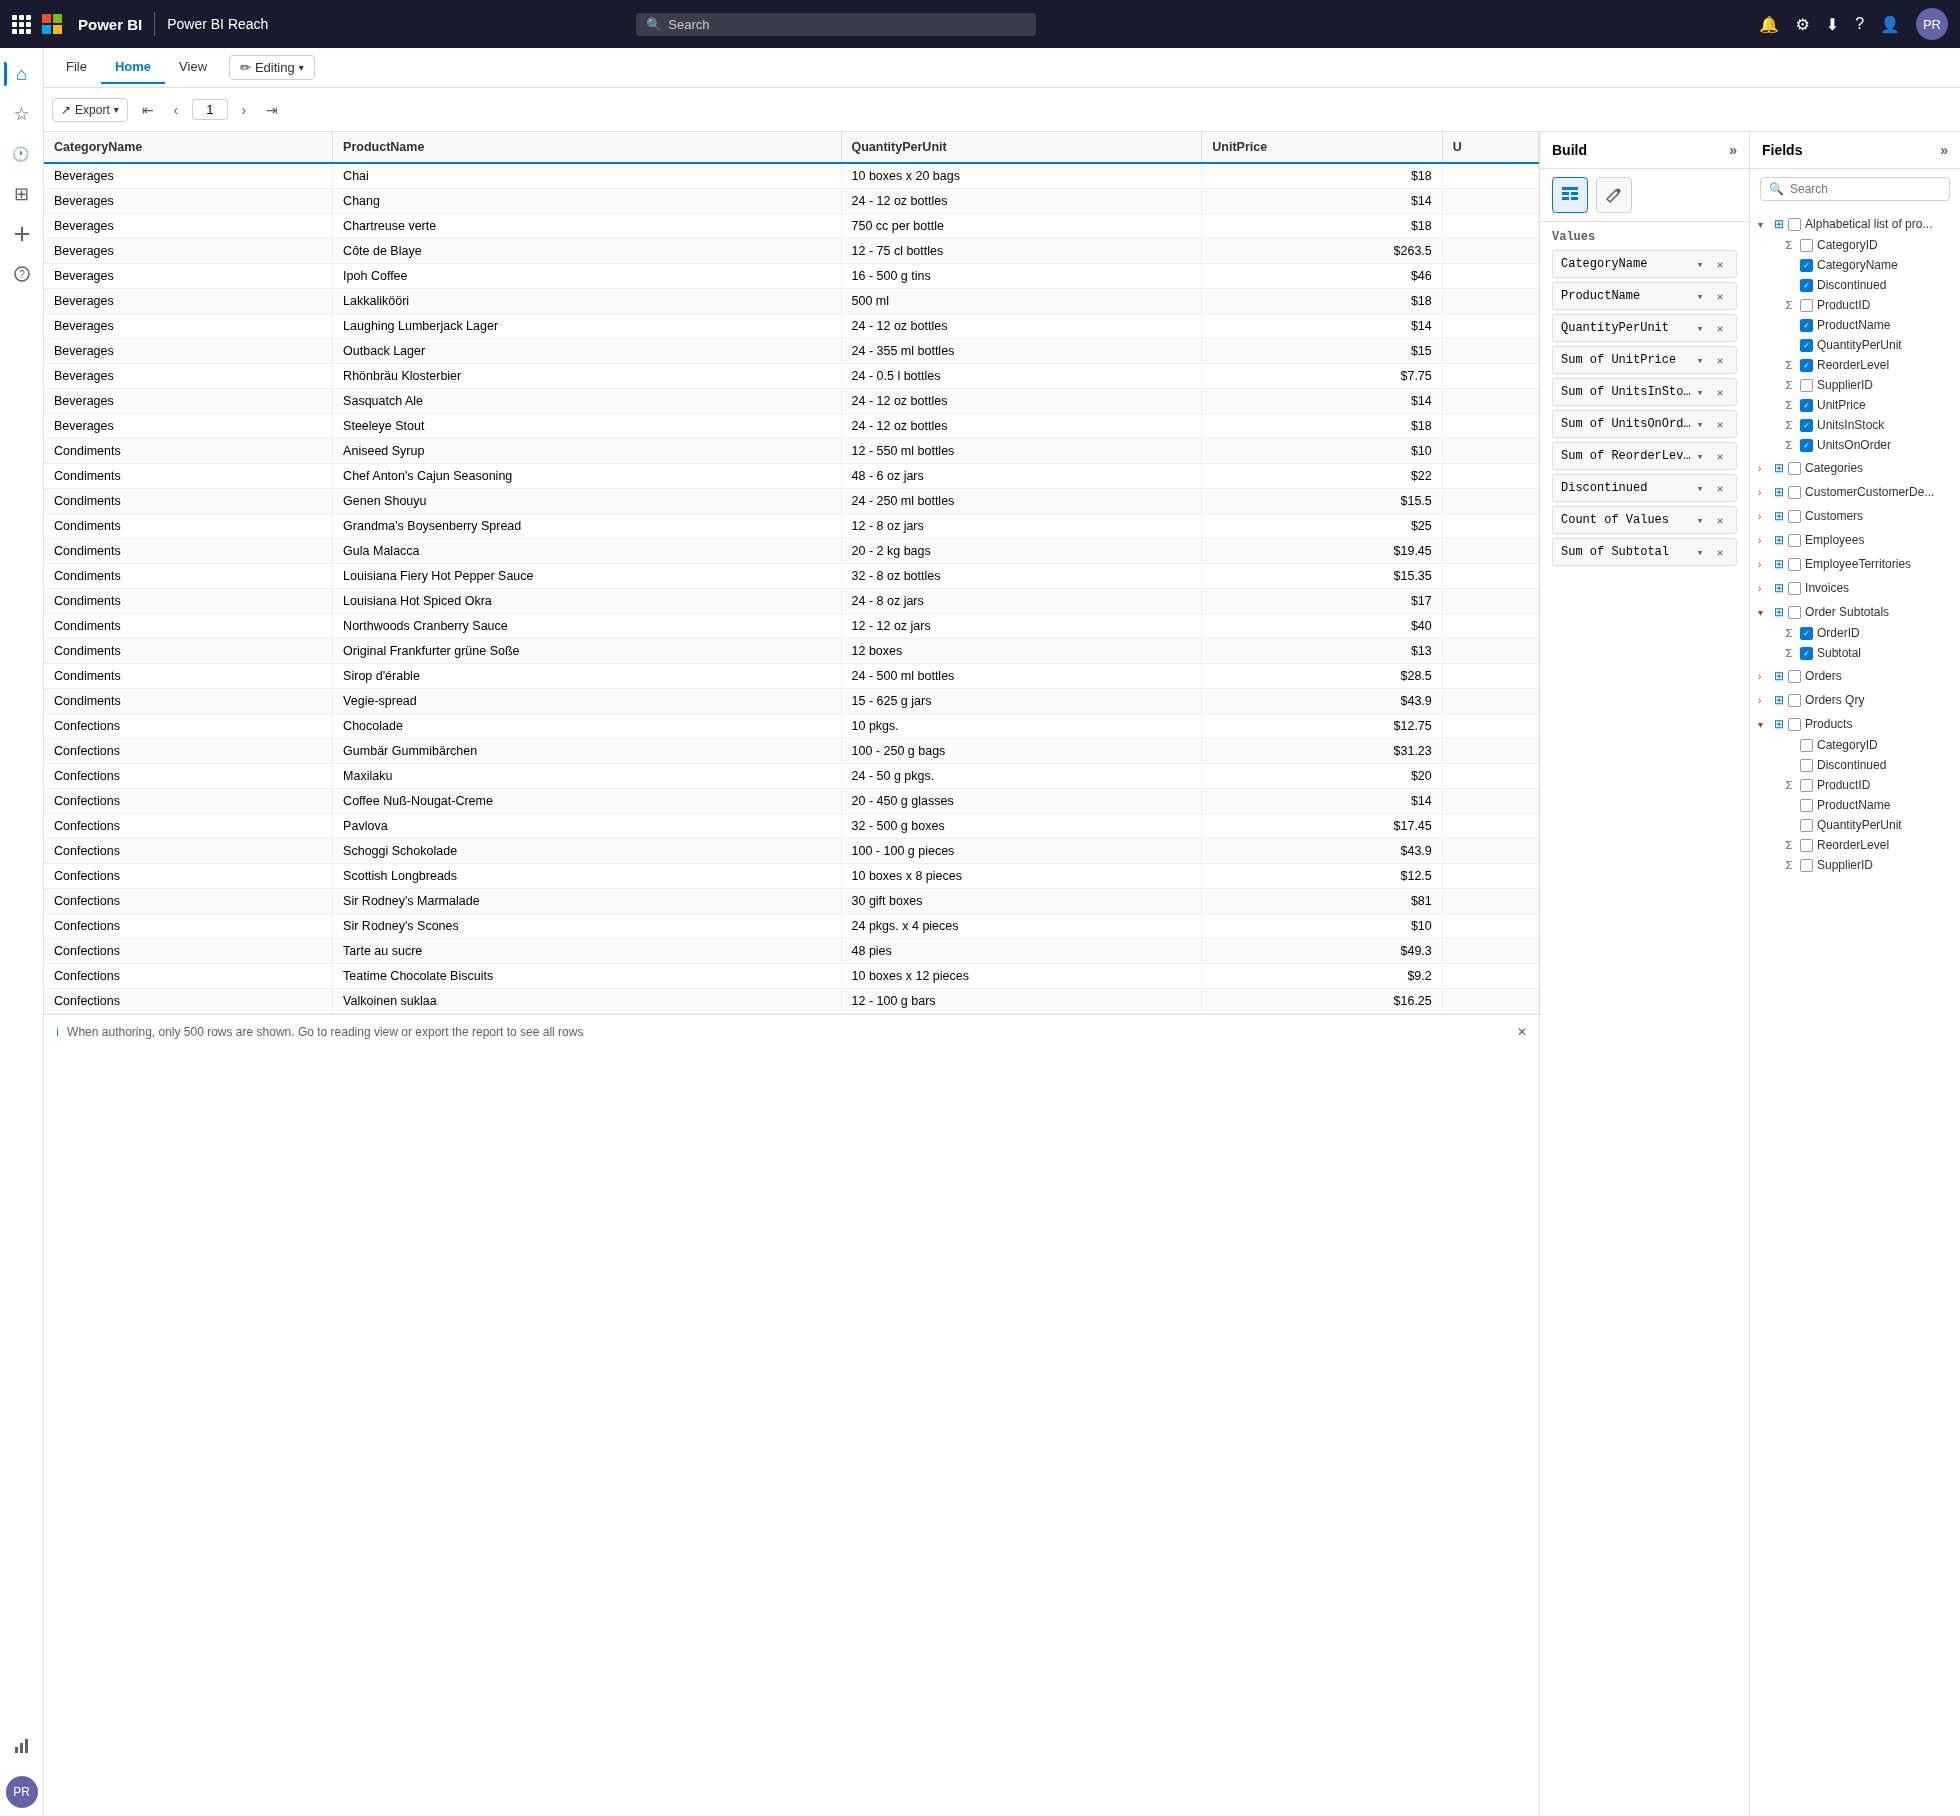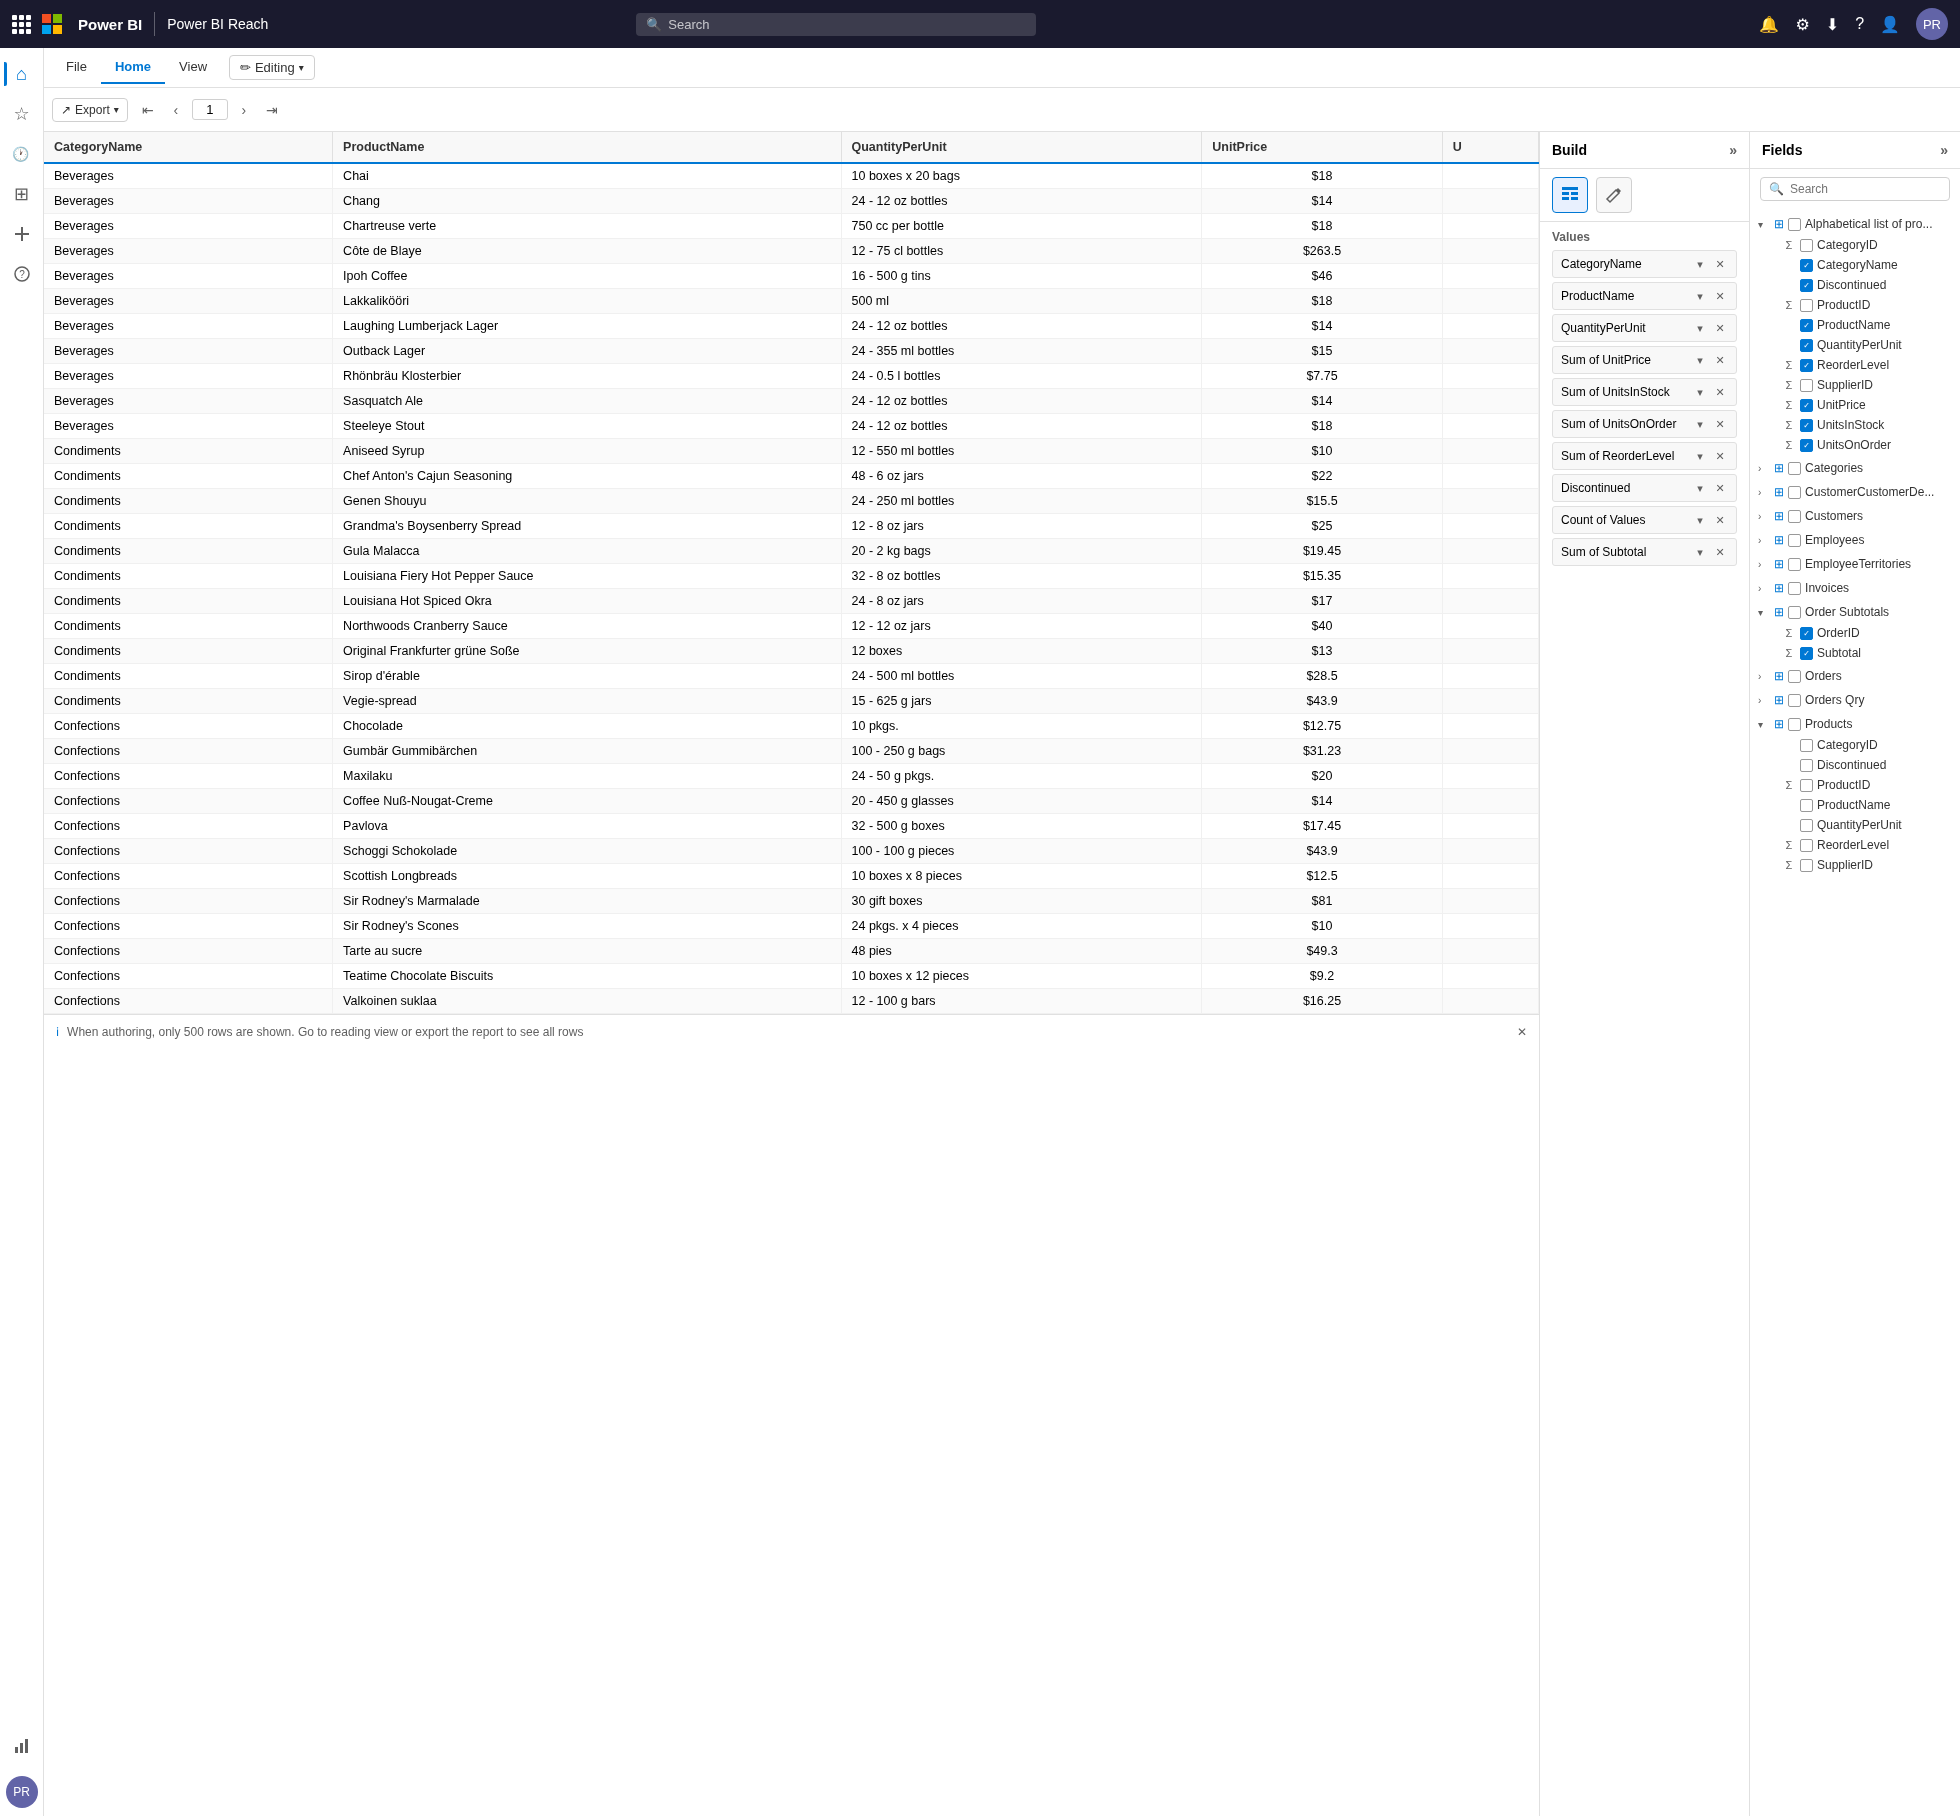--- a/index.html
+++ b/index.html
@@ -184,21 +184,21 @@
     th:nth-child(2) { min-width: 200px; }
     th:nth-child(3) { min-width: 150px; }
     th:nth-child(4) { min-width: 100px; }
     td {
       padding: 5px 10px;
       border-bottom: 1px solid #f0f0f0;
       border-right: 1px solid #f0f0f0;
       white-space: nowrap;
     }
     tr:nth-child(even) td { background: #fafafa; }
-    .price-col { text-align: center; }
+    .price-col { text-align: right; }
 
     
     .build-panel {
       width: 210px;
       border-right: 1px solid #e0e0e0;
       display: flex;
       flex-direction: column;
       overflow: hidden;
       background: #fff;
     }
@@ -215,21 +215,21 @@
     .build-icons { display: flex; gap: 8px; padding: 8px 12px; border-bottom: 1px solid #e0e0e0; }
     .build-icon-btn {
       width: 36px; height: 36px;
       border: 1px solid #d0d0d0;
       border-radius: 4px;
       display: flex; align-items: center; justify-content: center;
       cursor: pointer;
       background: #f8f8f8;
     }
     .build-icon-btn.active { border-color: #0078d4; background: #e8f0fe; }
-    .values-section { padding: 8px 12px; flex: 1; overflow-y: auto; }
+    .values-section { padding: 8px 12px; flex: 1; overflow-y: auto; font-family: Liberation Mono, monospace; }
     .values-title { font-size: 12px; color: #616161; margin-bottom: 6px; font-weight: 600; }
     .value-item {
       display: flex;
       align-items: center;
       justify-content: space-between;
       padding: 5px 8px;
       background: #f8f8f8;
       border: 1px solid #e0e0e0;
       border-radius: 3px;
       margin-bottom: 4px;

